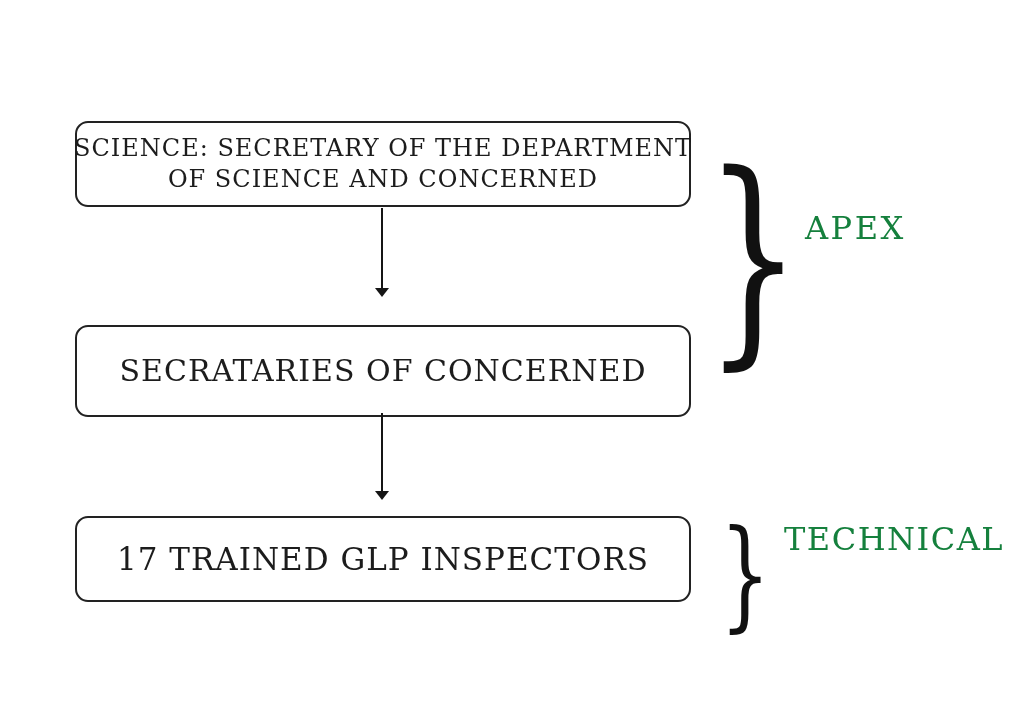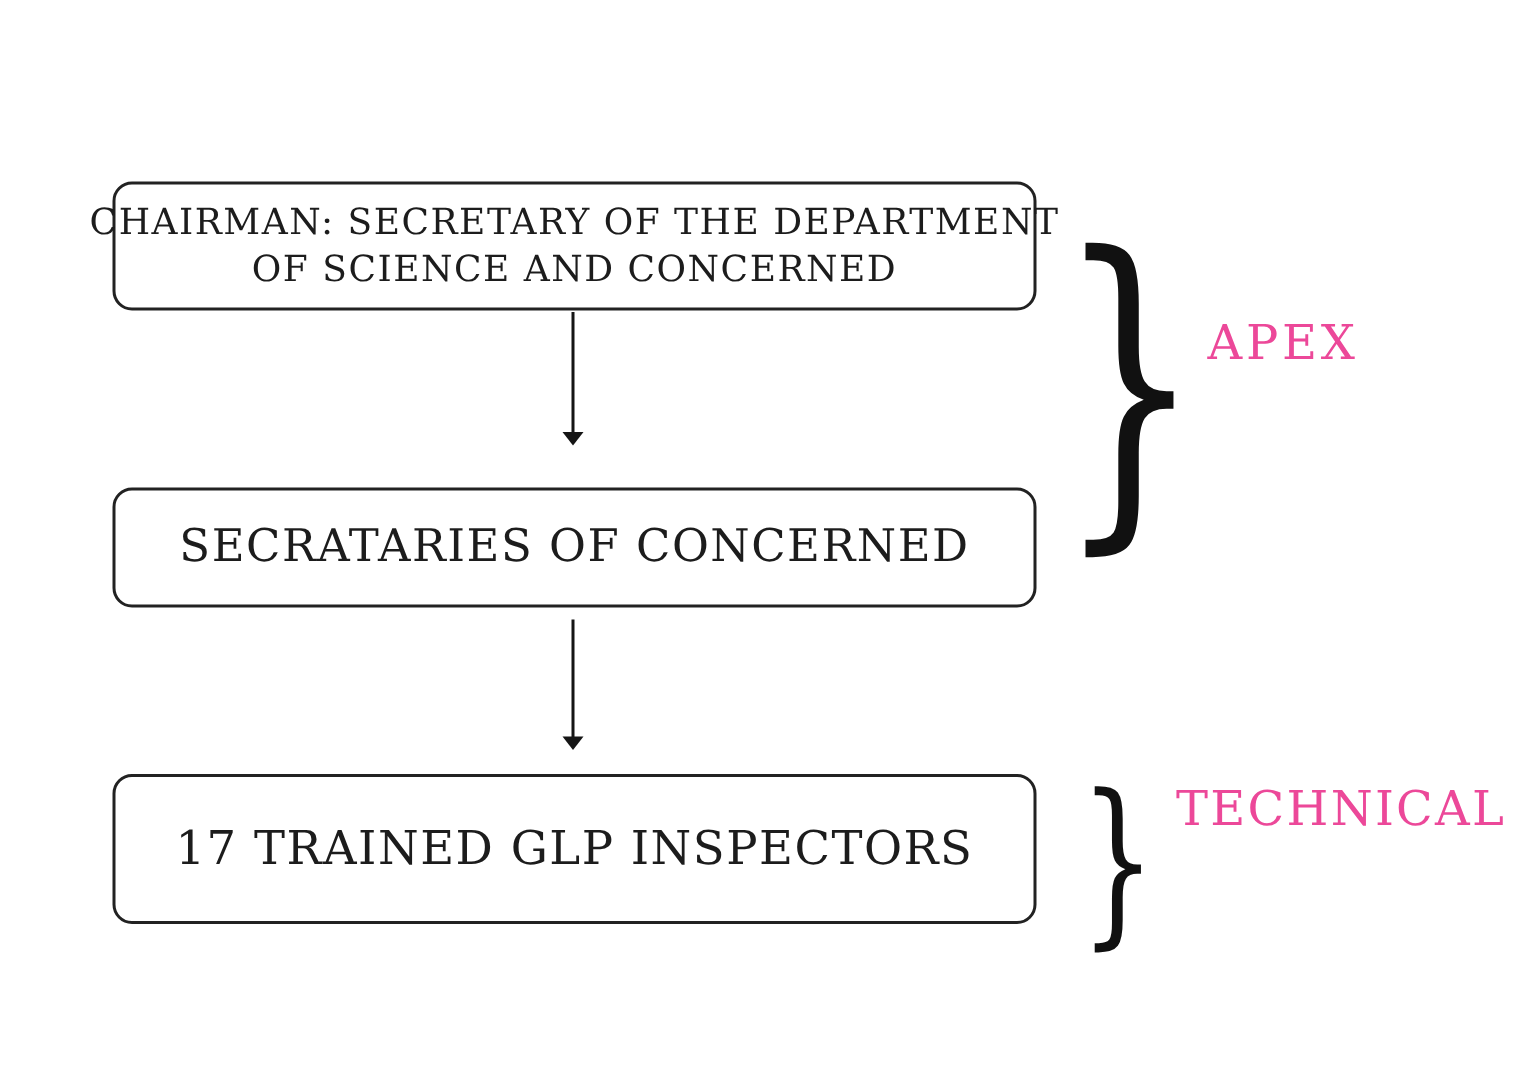--- a/index.html
+++ b/index.html
@@ -33,28 +33,28 @@
 
   #node-chairman {
     top: 121px;
     height: 86px;
     font-size: 24px;
     line-height: 31px;
     letter-spacing: 1px;
   }
   #node-secretaries {
     top: 325px;
-    height: 80px;
+    height: 92px;
     font-size: 30px;
     line-height: 38px;
     letter-spacing: 1px;
   }
   #node-inspectors {
     top: 516px;
-    height: 100px;
+    height: 86px;
     font-size: 31px;
     line-height: 36px;
     letter-spacing: 1px;
   }
 
   
   .connector-line {
     position: absolute;
     left: 381px;
     width: 2px;
@@ -101,21 +101,21 @@
     top: 526px;
     width: 44px;
     height: 95px;
     font-size: 76px;
   }
   #brace-technical span { transform: scale(1.05, 1.58); }
 
   
   .group-label {
     position: absolute;
-    color: #ec4899;
+    color: #15803d;
     font-size: 32px;
     white-space: nowrap;
   }
   #group-label-apex {
     left: 805px;
     top: 205px;
     line-height: 46px;
     letter-spacing: 2.5px;
   }
   #group-label-technical {
@@ -124,21 +124,21 @@
     line-height: 48px;
     letter-spacing: 1.5px;
   }
 </style>
 </head>
 <body>
 
 <div class="canvas">
 
   <div class="node" id="node-chairman">
-    <div class="line">CHAIRMAN: SECRETARY OF THE DEPARTMENT</div>
+    <div class="line">SCIENCE: SECRETARY OF THE DEPARTMENT</div>
     <div class="line">OF SCIENCE AND CONCERNED</div>
   </div>
 
   <div class="connector-line" id="connector-line-1"></div>
   <div class="arrowhead" id="arrowhead-1"></div>
 
   <div class="node" id="node-secretaries">
     <div class="line">SECRATARIES OF CONCERNED</div>
   </div>
 

